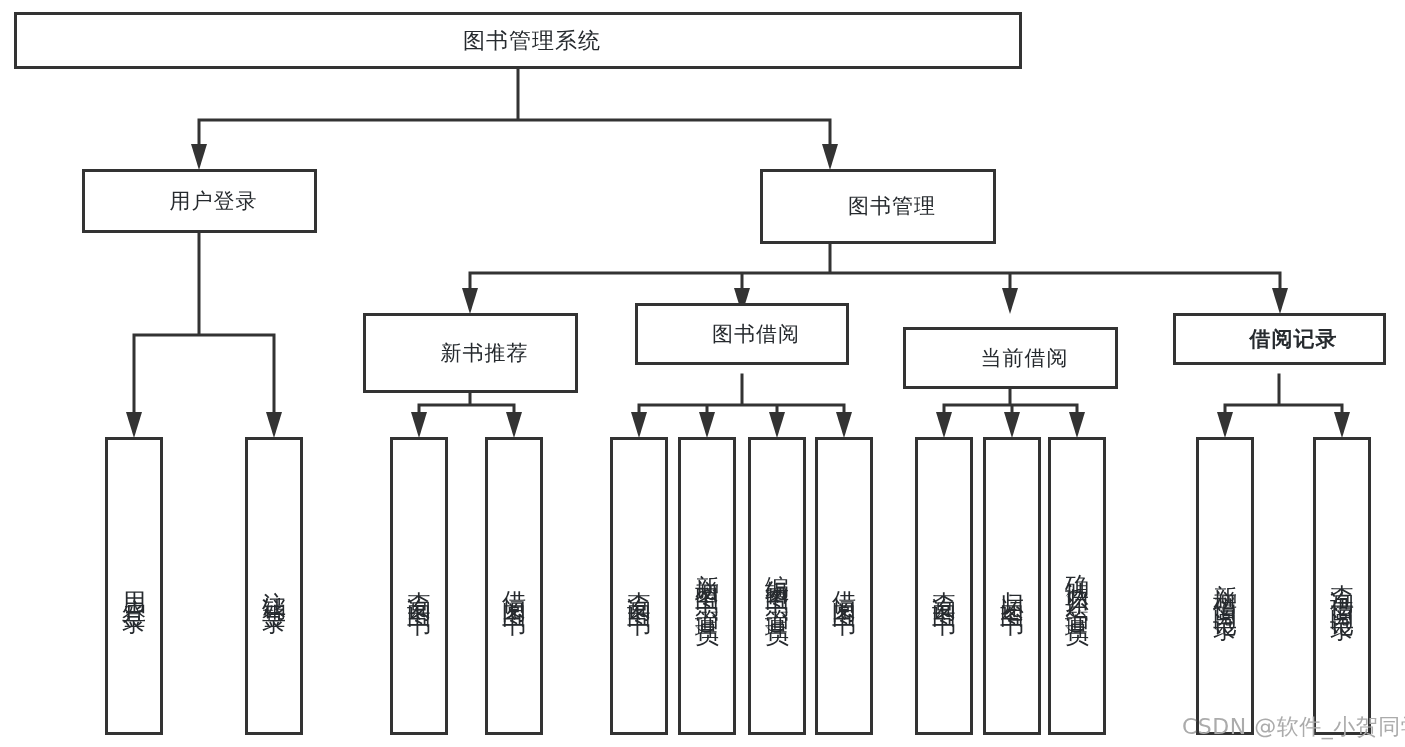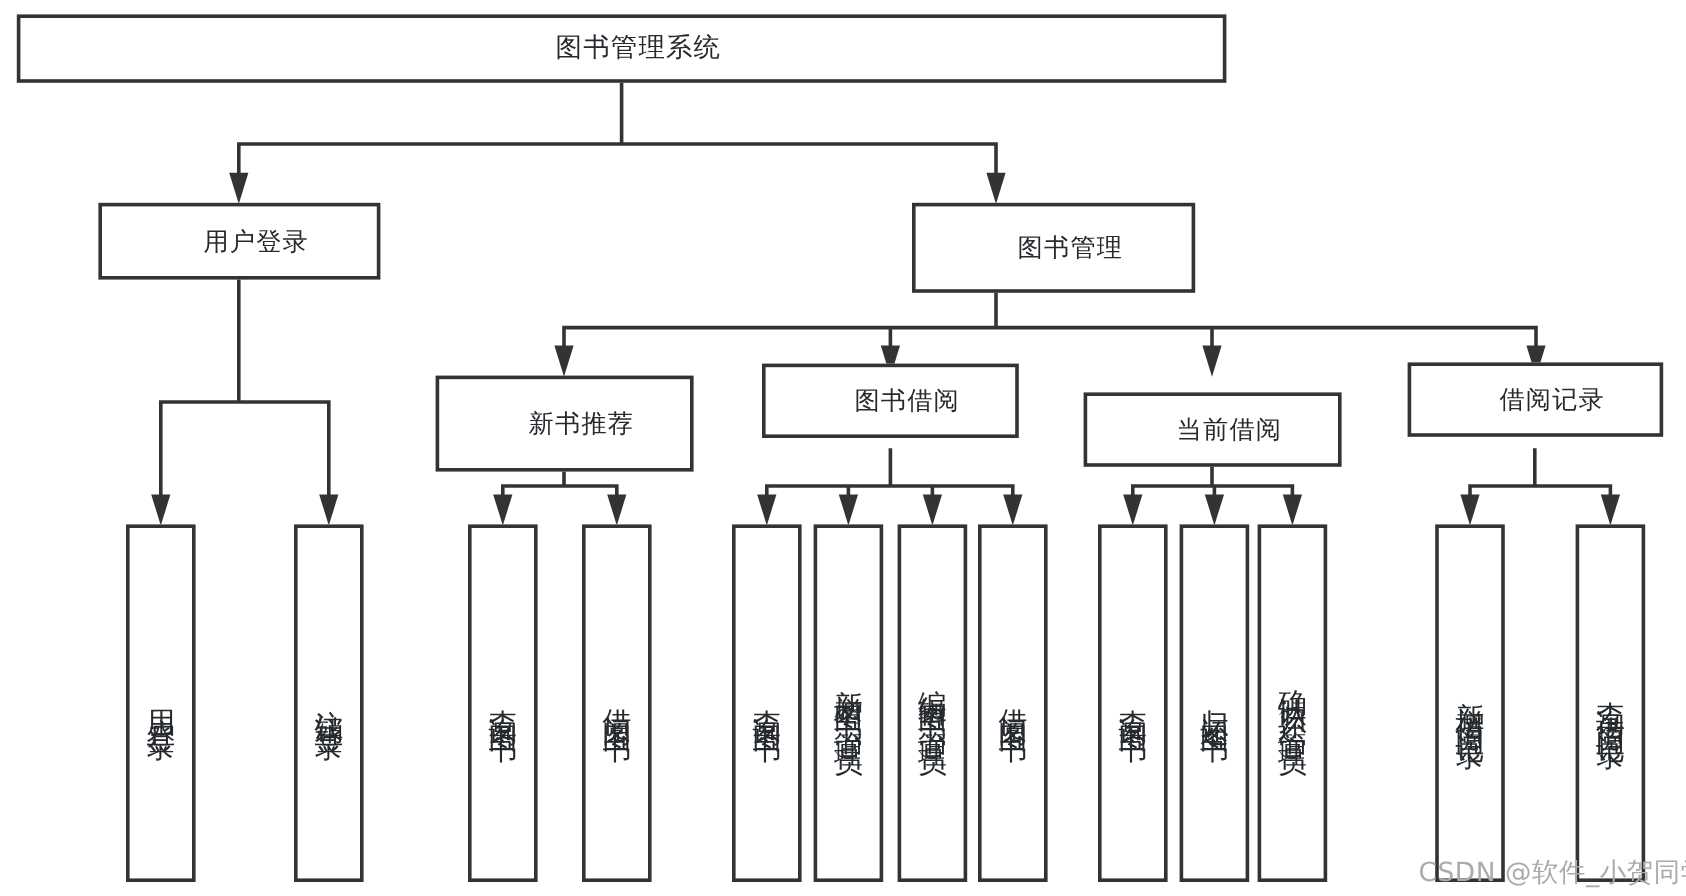--- a/index.html
+++ b/index.html
@@ -100,21 +100,21 @@
   </svg>
 
   <div class="node hbox root" style="left:14px; top:12px; width:1008px; height:57px;">图书管理系统</div>
 
   <div class="node hbox" style="left:82px; top:169px; width:235px; height:64px;">用户登录</div>
   <div class="node hbox" style="left:712px; top:169px; width:236px; height:75px;margin-left:48px;">图书管理</div>
 
   <div class="node hbox" style="left:363px; top:313px; width:215px; height:80px;">新书推荐</div>
   <div class="node hbox" style="left:635px; top:303px; width:214px; height:62px;">图书借阅</div>
   <div class="node hbox" style="left:903px; top:327px; width:215px; height:62px;">当前借阅</div>
-  <div class="node hbox" style="left:1173px; top:302px; width:213px; height:62px;">借阅记录</div>
+  <div class="node hbox" style="left:1173px; top:313px; width:213px; height:52px;font-weight:bold;">借阅记录</div>
 
   <div class="node vbox" style="left:105px; top:437px; width:58px; height:298px;">用户登录</div>
   <div class="node vbox" style="left:245px; top:437px; width:58px; height:298px;">注销登录</div>
 
   <div class="node vbox" style="left:390px; top:437px; width:58px; height:298px;">查询图书</div>
   <div class="node vbox" style="left:485px; top:437px; width:58px; height:298px;">借阅图书</div>
 
   <div class="node vbox" style="left:610px; top:437px; width:58px; height:298px;">查询图书</div>
   <div class="node vbox" style="left:678px; top:437px; width:58px; height:298px;">新增图书（管理员）</div>
   <div class="node vbox" style="left:748px; top:437px; width:58px; height:298px;">编辑图书（管理员）</div>

